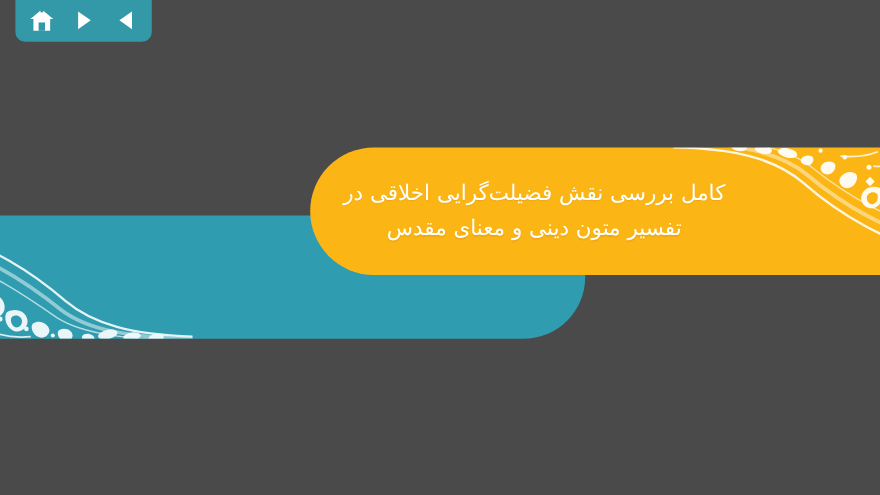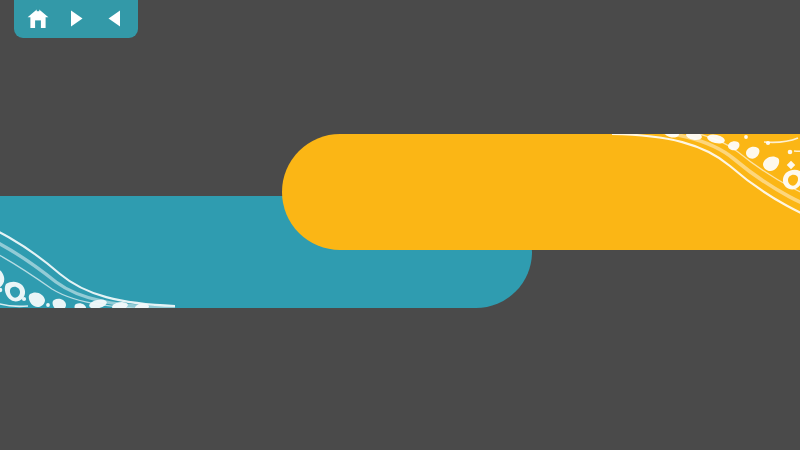--- a/index.html
+++ b/index.html
@@ -216,15 +216,17 @@
         </g>
         <g fill="none" stroke="#ffffff" stroke-width="1.6" opacity="0.8">
           <path d="M210 12 c-8 4-18 6-28 5"></path>
           <path d="M186 4 c-10 4-22 5-34 4"></path>
           <path d="M228 32 c-4 6-9 11-15 15"></path>
           <path d="M222 62 c-6 6-14 10-22 12"></path>
         </g>
       </svg>
     </span>
 
+    <h1 class="slide-title">کامل بررسی نقش فضیلت‌گرایی اخلاقی در
+تفسیر متون دینی و معنای مقدس</h1>
   </div>
 
 </div>
 
 </body></html>

